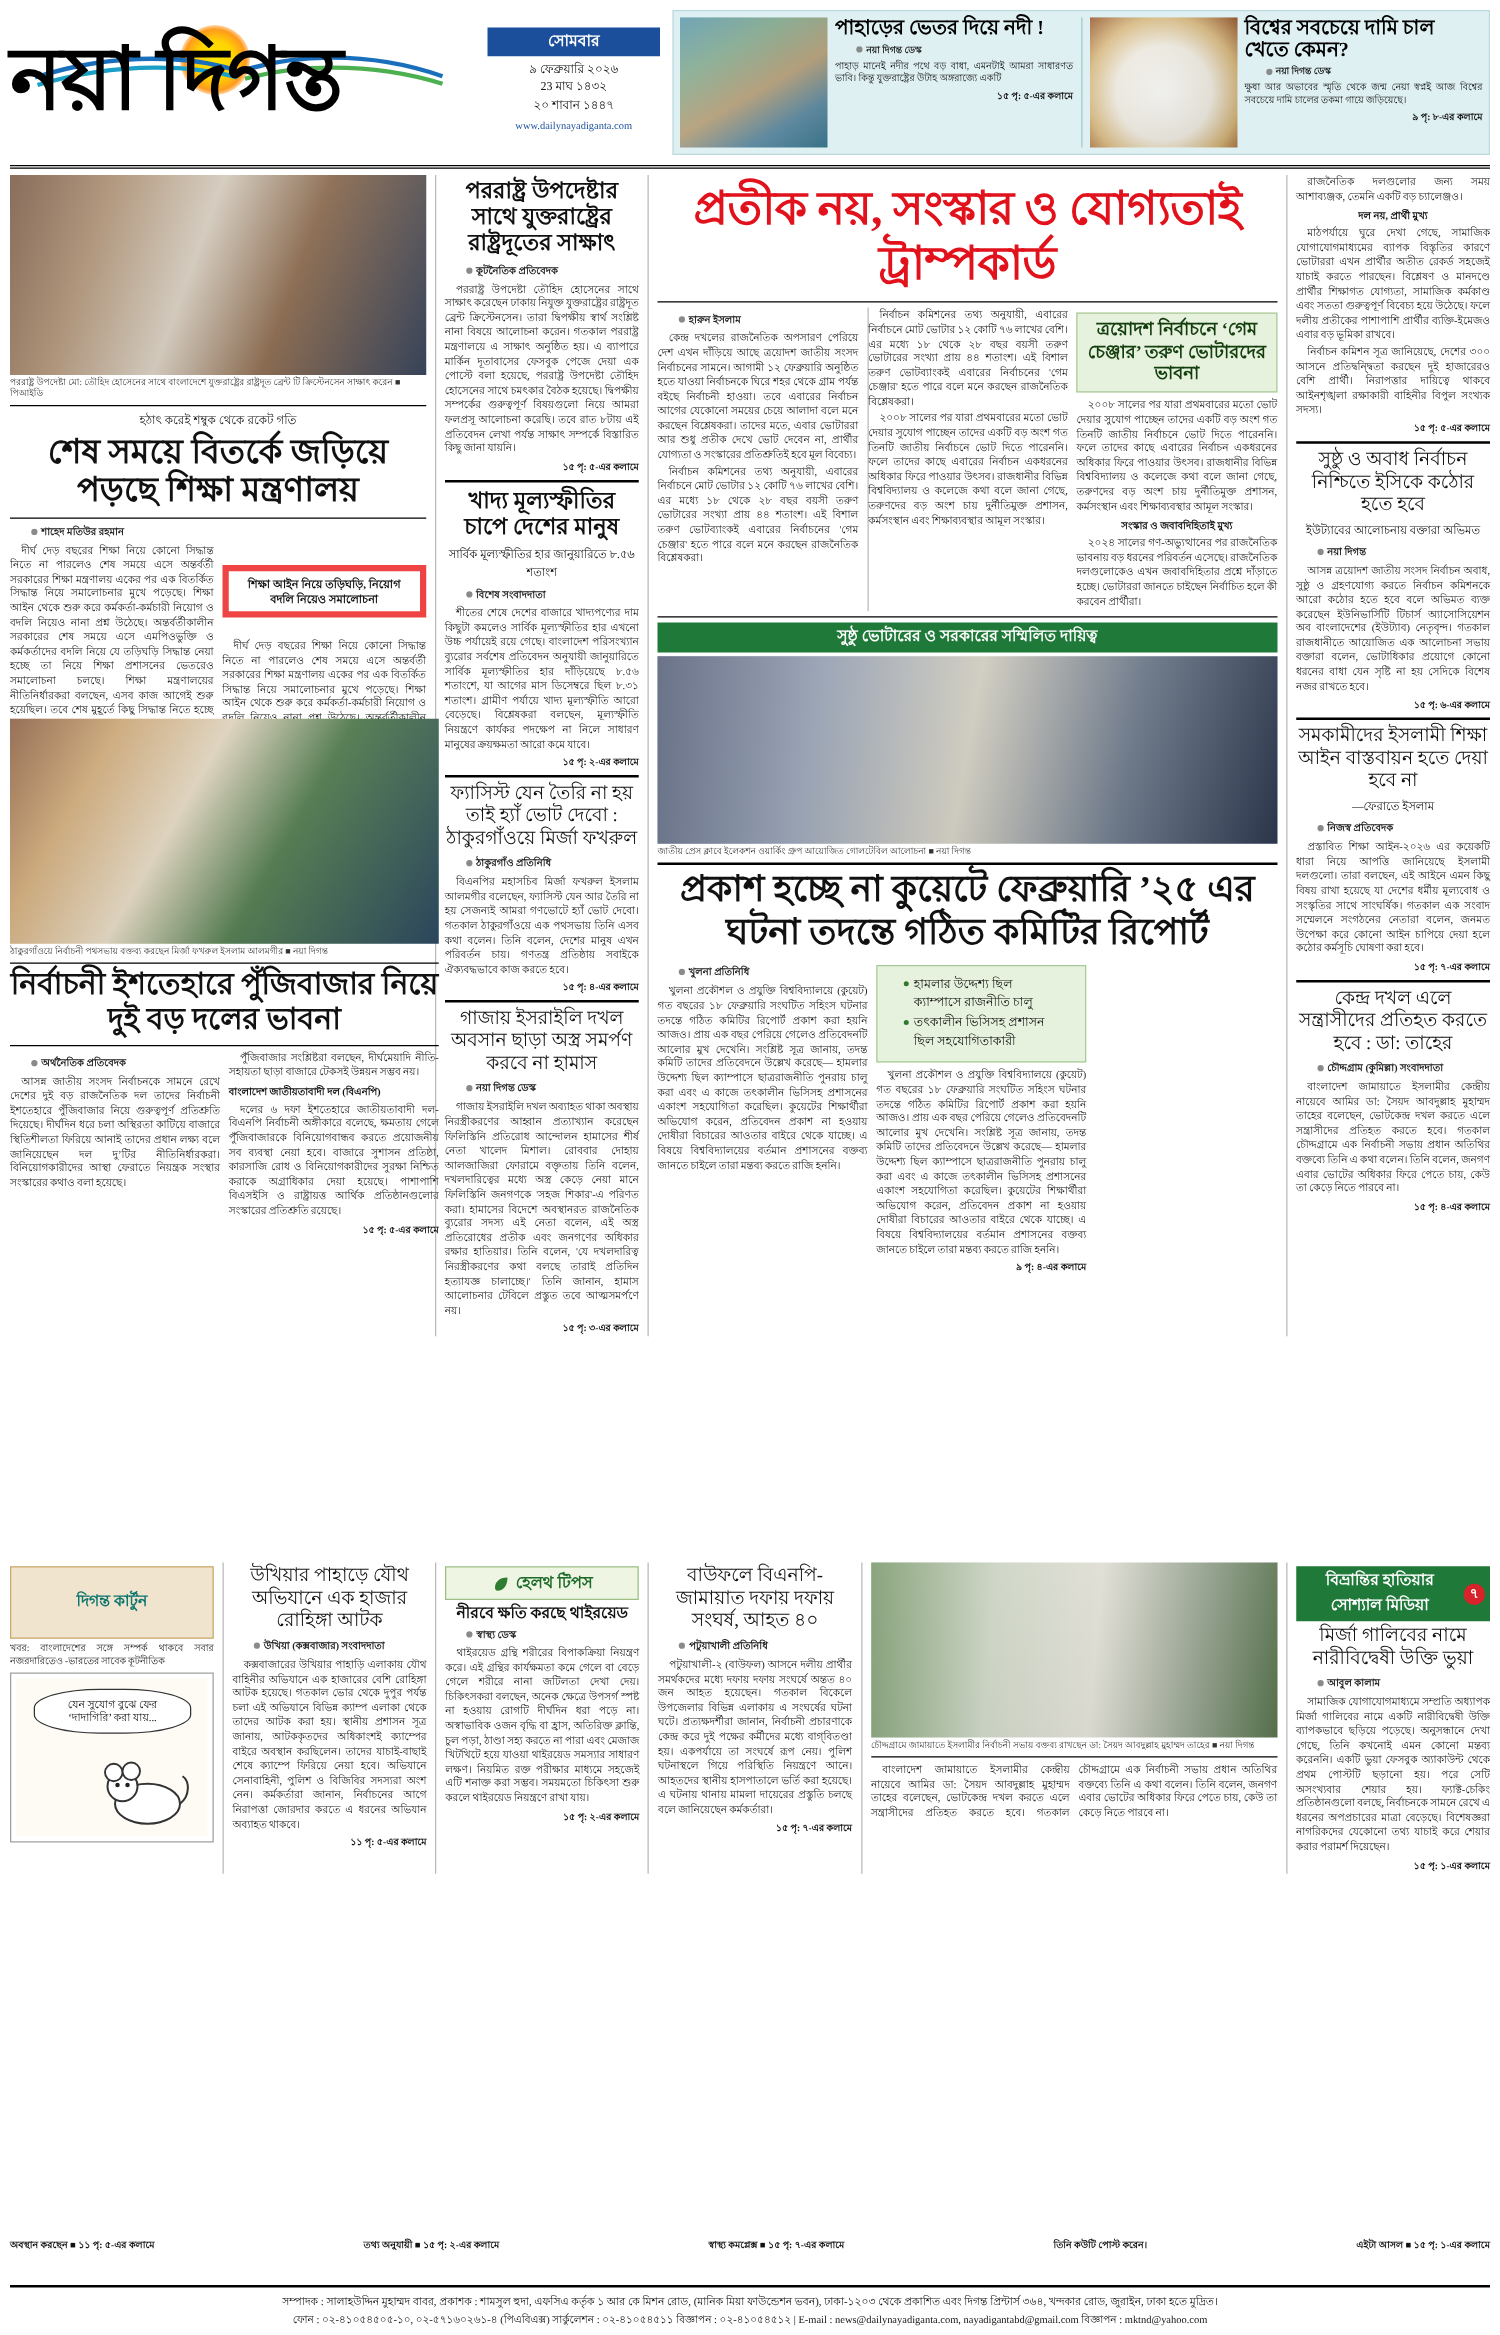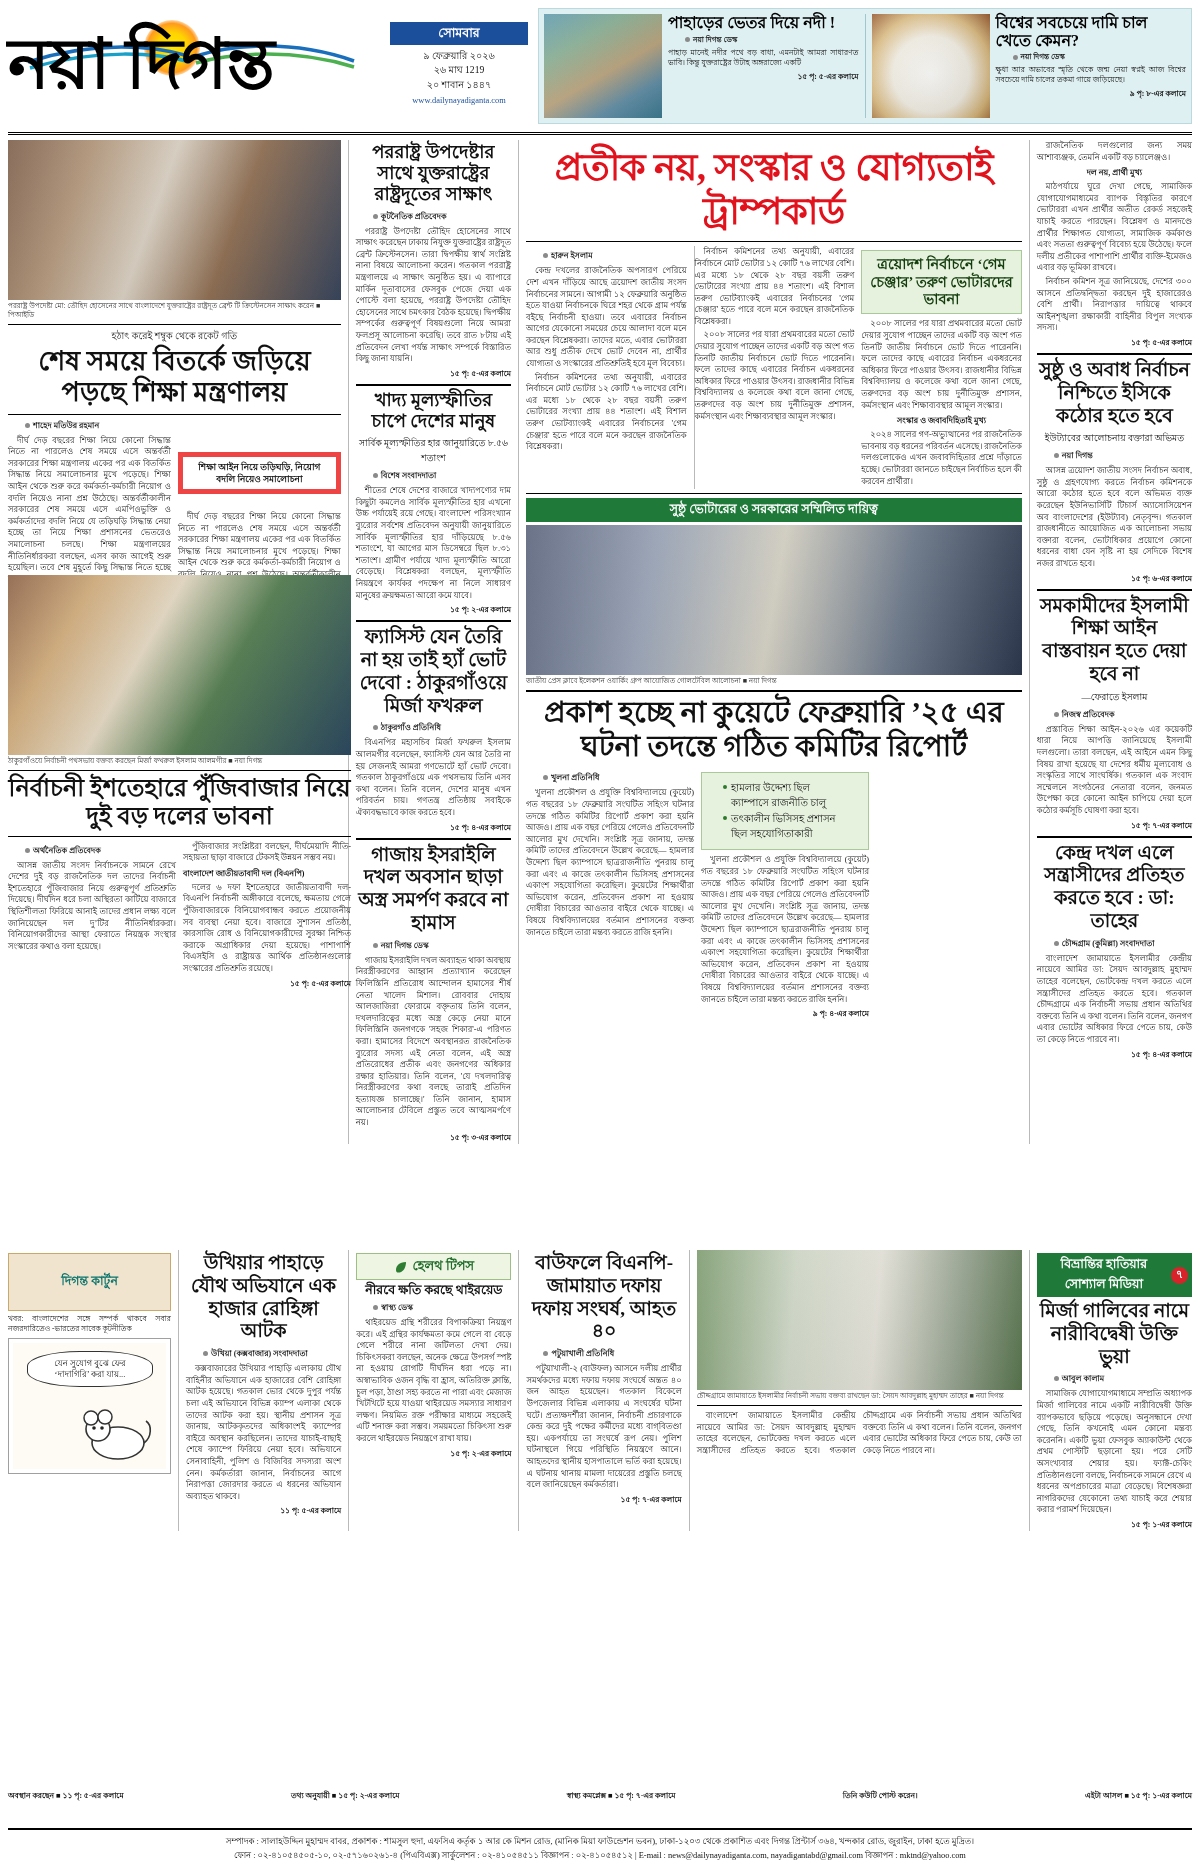--- a/index.html
+++ b/index.html
@@ -110,21 +110,21 @@
     color: #e1121c; font-weight: bold; text-align: center;
     font-size: 37px; line-height: 1.18; margin: 6px 0 8px;
     letter-spacing: -0.5px;
   }
   .lede-hl {
     font-size: 27px; font-weight: bold; line-height: 1.16;
     text-align: center; margin: 2px 0 5px;
   }
   .hl-xl { font-size: 29px; font-weight: bold; line-height: 1.16; text-align:center; margin: 2px 0 5px; }
   .hl-lg { font-size: 18px; font-weight: bold; line-height: 1.18; text-align: center; margin: 2px 0 4px; }
-  .hl-md { font-size: 19px; font-weight: bold; line-height: 1.2; text-align: center; margin: 2px 0 4px; }
+  .hl-md { font-size: 15px; font-weight: normal; line-height: 1.2; text-align: center; margin: 2px 0 4px; }
   .hl-sm { font-size: 12.5px; font-weight: bold; line-height: 1.2; text-align: center; margin: 2px 0 3px; }
 
   .inset-box {
     border: 5px solid #ef4444; padding: 4px 5px; margin: 17px 0;
     font-size: 9px; line-height: 1.35; text-align: center; font-weight: bold;
   }
   .green-box {
     background: #e6f2dd; border: 1px solid #a9c998;
     padding: 5px; margin: 4px 0; text-align: center;
   }
@@ -193,21 +193,21 @@
         <path d="M4 24 C72 4 132 9 164 18" stroke="#1aa0c7" stroke-width="3.5" fill="none"></path>
         <path d="M170 12 C205 1 265 -5 328 17" stroke="#1a6fbd" stroke-width="3.5" fill="none"></path>
         <path d="M170 19 C206 9 266 4 328 23" stroke="#4cb050" stroke-width="3.5" fill="none"></path>
       </svg>
       <div class="logo-text">নয়া দিগন্ত</div>
     </div>
 
     <div class="date-col">
       <div class="weekday-badge">সোমবার</div>
       <div class="dl">৯ ফেব্রুয়ারি ২০২৬</div>
-      <div class="dl">২৬ মাঘ 1219</div>
+      <div class="dl">23 মাঘ ১৪৩২</div>
       <div class="dl">২০ শাবান ১৪৪৭</div>
       <div class="site">www.dailynayadiganta.com</div>
     </div>
 
     <div class="teasers">
 
       <div class="teaser">
         <div class="ph tph" style="background:linear-gradient(150deg,#4e8fa5 0%,#7fa98c 28%,#b9a178 55%,#5f8fa8 78%,#3f7f97 100%);"></div>
         <div class="tbody">
           <h3>পাহাড়ের ভেতর দিয়ে নদী !</h3>

